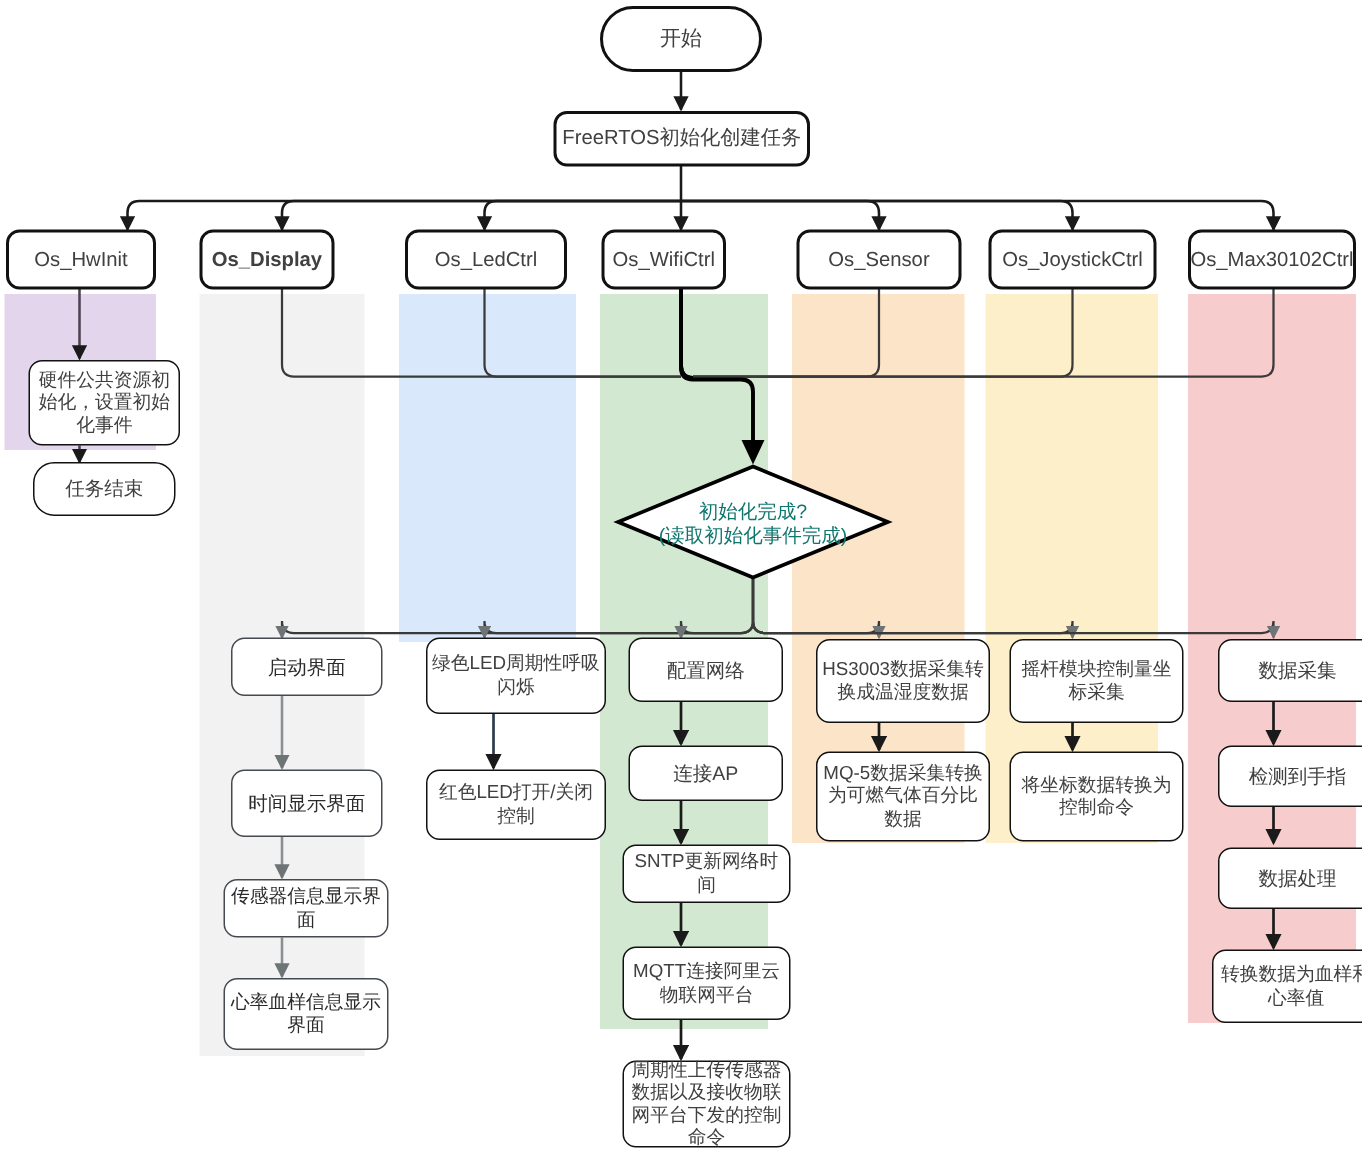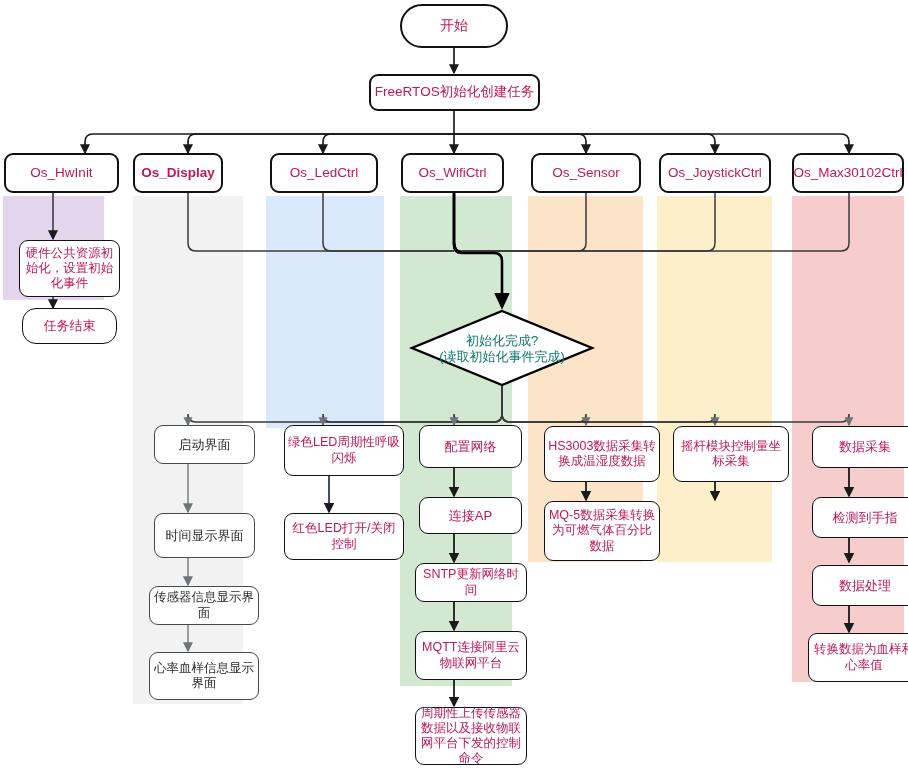--- a/index.html
+++ b/index.html
@@ -23,21 +23,21 @@
   .node{
     position:absolute;
     box-sizing:border-box;
     background:#ffffff;
     border:2px solid #111111;
     border-radius:9px;
     display:flex;
     align-items:center;
     justify-content:center;
     text-align:center;
-    color:#be185d;
+    color:#404040;
     font-size:13.5px;
     line-height:1.22;
     padding:2px 3px;
     white-space:pre-line;
     z-index:5;
   }
   .node.start{
     border-radius:40px;
     font-size:14px;
   }
@@ -180,24 +180,24 @@
 
   <div class="node start" style="left:400px; top:4px; width:108px; height:44px;">开始</div>
 
   <div class="node task" style="left:369px; top:74px; width:171px; height:37px;">FreeRTOS初始化创建任务</div>
 
   <div class="diamond-label" style="left:412px; top:325px; width:180px; height:48px;">
     <span>初始化完成?</span>
     <span>(读取初始化事件完成)</span>
   </div>
 
-  <div class="node task" style="left:4px; top:153px; width:115px; height:40px;">Os_HwInit</div>
+  <div class="node task" style="left:4px; top:153px; width:100px; height:40px;">Os_HwInit</div>
   <div class="node task" style="left:133px; top:153px; width:90px; height:40px;font-weight:bold;">Os_Display</div>
   <div class="node task" style="left:270px; top:153px; width:108px; height:40px;">Os_LedCtrl</div>
-  <div class="node task" style="left:401px; top:153px; width:103px; height:40px;">Os_WifiCtrl</div>
+  <div class="node task" style="left:401px; top:153px; width:83px; height:40px;">Os_WifiCtrl</div>
   <div class="node task" style="left:531px; top:153px; width:110px; height:40px;">Os_Sensor</div>
   <div class="node task" style="left:659px; top:153px; width:112px; height:40px;">Os_JoystickCtrl</div>
   <div class="node task" style="left:792px; top:153px; width:112px; height:40px;">Os_Max30102Ctrl</div>
 
   <div class="node sub" style="left:3px; top:240px; width:101px; height:57px; font-size:12.5px;">硬件公共资源初始化，设置初始化事件</div>
   <div class="node sub" style="left:6px; top:308px; width:95px; height:36px;border-radius:14px;">任务结束</div>
 
   <div class="node sub dim" style="left:138px; top:425px; width:101px; height:39px;">启动界面</div>
   <div class="node sub dim" style="left:138px; top:513px; width:101px; height:45px;">时间显示界面</div>
   <div class="node sub dim" style="left:133px; top:586px; width:110px; height:39px; font-size:12.5px;">传感器信息显示界面</div>
@@ -209,19 +209,20 @@
   <div class="node sub" style="left:403px; top:425px; width:103px; height:43px;">配置网络</div>
   <div class="node sub" style="left:403px; top:497px; width:103px; height:37px;">连接AP</div>
   <div class="node sub" style="left:399px; top:563px; width:112px; height:39px; font-size:12.5px;">SNTP更新网络时间</div>
   <div class="node sub" style="left:399px; top:631px; width:112px; height:49px; font-size:12.5px;">MQTT连接阿里云物联网平台</div>
   <div class="node sub" style="left:399px; top:707px; width:112px; height:58px; font-size:12.5px;">周期性上传传感器数据以及接收物联网平台下发的控制命令</div>
 
   <div class="node sub" style="left:528px; top:426px; width:116px; height:56px; font-size:12.5px;">HS3003数据采集转换成温湿度数据</div>
   <div class="node sub" style="left:528px; top:501px; width:116px; height:60px; font-size:12.5px;">MQ-5数据采集转换为可燃气体百分比数据</div>
 
   <div class="node sub" style="left:657px; top:426px; width:116px; height:56px; font-size:12.5px;">摇杆模块控制量坐标采集</div>
+  <div class="node sub" style="left:657px; top:501px; width:116px; height:60px; font-size:12.5px;">将坐标数据转换为控制命令</div>
 
   <div class="node sub" style="left:796px; top:426px; width:106px; height:42px;">数据采集</div>
   <div class="node sub" style="left:796px; top:497px; width:106px; height:41px;">检测到手指</div>
   <div class="node sub" style="left:796px; top:565px; width:106px; height:41px;">数据处理</div>
   <div class="node sub" style="left:792px; top:633px; width:112px; height:49px; font-size:12.5px;">转换数据为血样和心率值</div>
 
 </div>
 
 </body></html>

